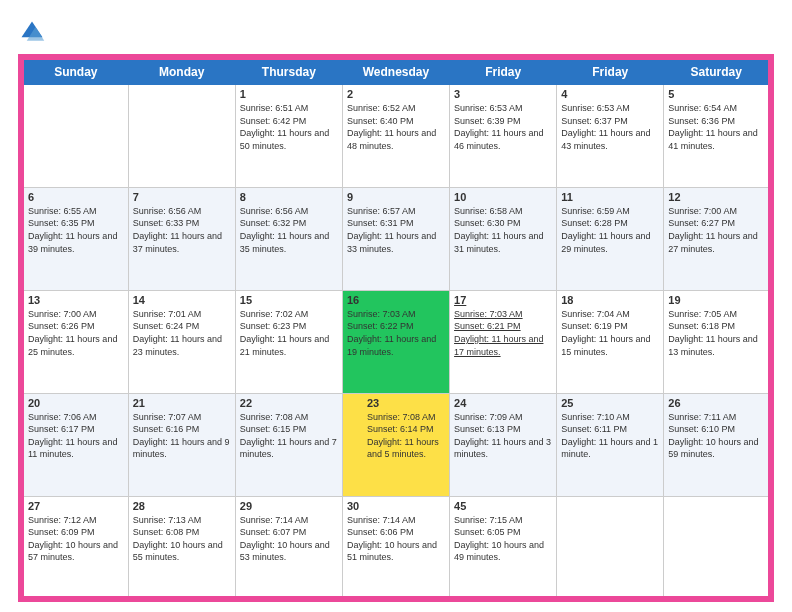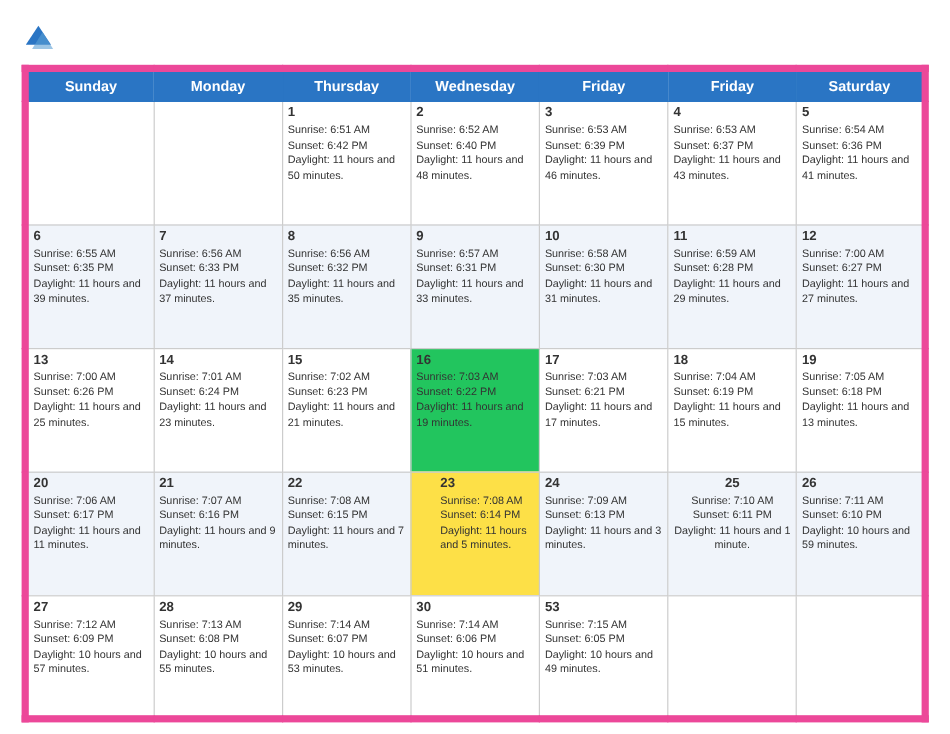--- a/index.html
+++ b/index.html
@@ -196,21 +196,21 @@
             <div class="day-info">Sunrise: 7:01 AM<br>Sunset: 6:24 PM<br>Daylight: 11 hours and 23 minutes.</div>
           </td>
           <td style="background: rgb(255, 255, 255);">
             <span class="day-num">15</span>
             <div class="day-info">Sunrise: 7:02 AM<br>Sunset: 6:23 PM<br>Daylight: 11 hours and 21 minutes.</div>
           </td>
           <td style="background: #22c55e; margin-left: 13px;">
             <span class="day-num">16</span>
             <div class="day-info">Sunrise: 7:03 AM<br>Sunset: 6:22 PM<br>Daylight: 11 hours and 19 minutes.</div>
           </td>
-          <td style="background: rgb(255, 255, 255);">
+          <td style="background: rgb(255, 255, 255); text-decoration: underline;">
             <span class="day-num">17</span>
             <div class="day-info">Sunrise: 7:03 AM<br>Sunset: 6:21 PM<br>Daylight: 11 hours and 17 minutes.</div>
           </td>
           <td style="background: rgb(255, 255, 255);">
             <span class="day-num">18</span>
             <div class="day-info">Sunrise: 7:04 AM<br>Sunset: 6:19 PM<br>Daylight: 11 hours and 15 minutes.</div>
           </td>
           <td style="background: rgb(255, 255, 255);">
             <span class="day-num">19</span>
             <div class="day-info">Sunrise: 7:05 AM<br>Sunset: 6:18 PM<br>Daylight: 11 hours and 13 minutes.</div>
@@ -230,21 +230,21 @@
             <div class="day-info">Sunrise: 7:08 AM<br>Sunset: 6:15 PM<br>Daylight: 11 hours and 7 minutes.</div>
           </td>
           <td style="background: #fde047; padding-left: 24px;">
             <span class="day-num">23</span>
             <div class="day-info">Sunrise: 7:08 AM<br>Sunset: 6:14 PM<br>Daylight: 11 hours and 5 minutes.</div>
           </td>
           <td style="background: rgb(240, 244, 250);">
             <span class="day-num">24</span>
             <div class="day-info">Sunrise: 7:09 AM<br>Sunset: 6:13 PM<br>Daylight: 11 hours and 3 minutes.</div>
           </td>
-          <td style="background: rgb(240, 244, 250); text-align: center;">
+          <td style="background: rgb(240, 244, 250);">
             <span class="day-num">25</span>
             <div class="day-info">Sunrise: 7:10 AM<br>Sunset: 6:11 PM<br>Daylight: 11 hours and 1 minute.</div>
           </td>
           <td style="background: rgb(240, 244, 250);">
             <span class="day-num">26</span>
             <div class="day-info">Sunrise: 7:11 AM<br>Sunset: 6:10 PM<br>Daylight: 10 hours and 59 minutes.</div>
           </td>
         </tr>
         <tr>
           <td style="background: rgb(255, 255, 255); margin-left: 47px;">
@@ -257,21 +257,21 @@
           </td>
           <td style="background: rgb(255, 255, 255); margin-left: 42px;">
             <span class="day-num">29</span>
             <div class="day-info">Sunrise: 7:14 AM<br>Sunset: 6:07 PM<br>Daylight: 10 hours and 53 minutes.</div>
           </td>
           <td style="background: rgb(255, 255, 255);">
             <span class="day-num">30</span>
             <div class="day-info">Sunrise: 7:14 AM<br>Sunset: 6:06 PM<br>Daylight: 10 hours and 51 minutes.</div>
           </td>
           <td style="background: rgb(255, 255, 255);">
-            <span class="day-num">53</span>
+            <span class="day-num">45</span>
             <div class="day-info">Sunrise: 7:15 AM<br>Sunset: 6:05 PM<br>Daylight: 10 hours and 49 minutes.</div>
           </td>
           <td class="empty-cell"></td>
           <td class="empty-cell"></td>
         </tr>
       </tbody>
   </table>
 </div>
 
 </body></html>

